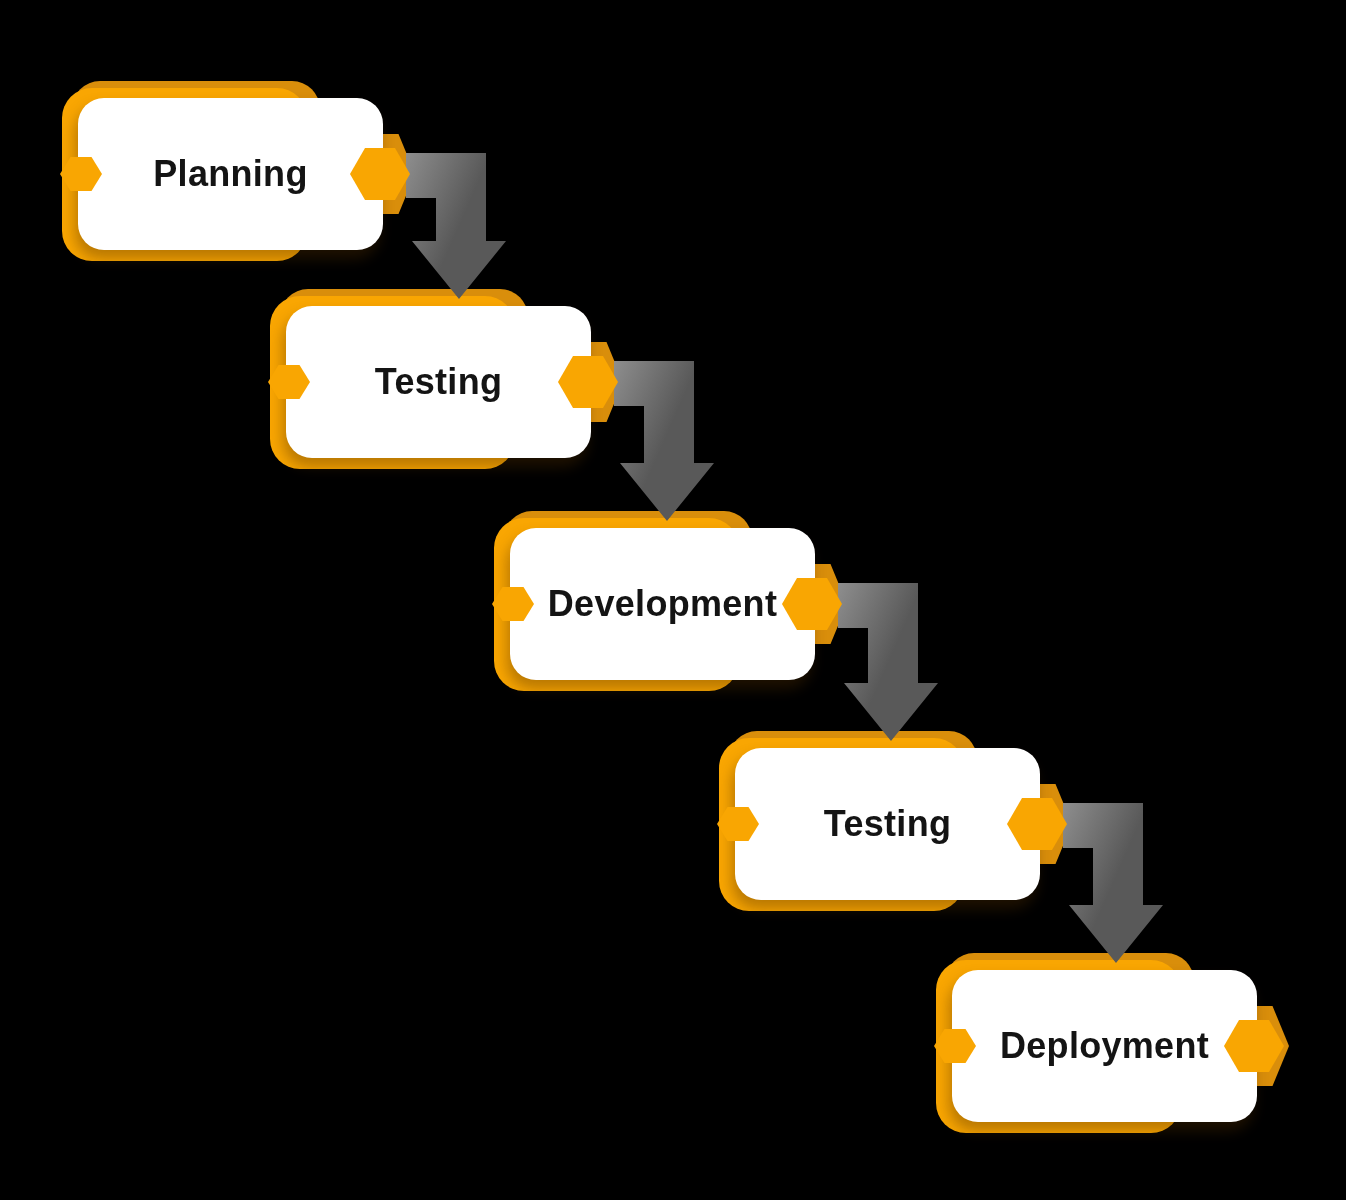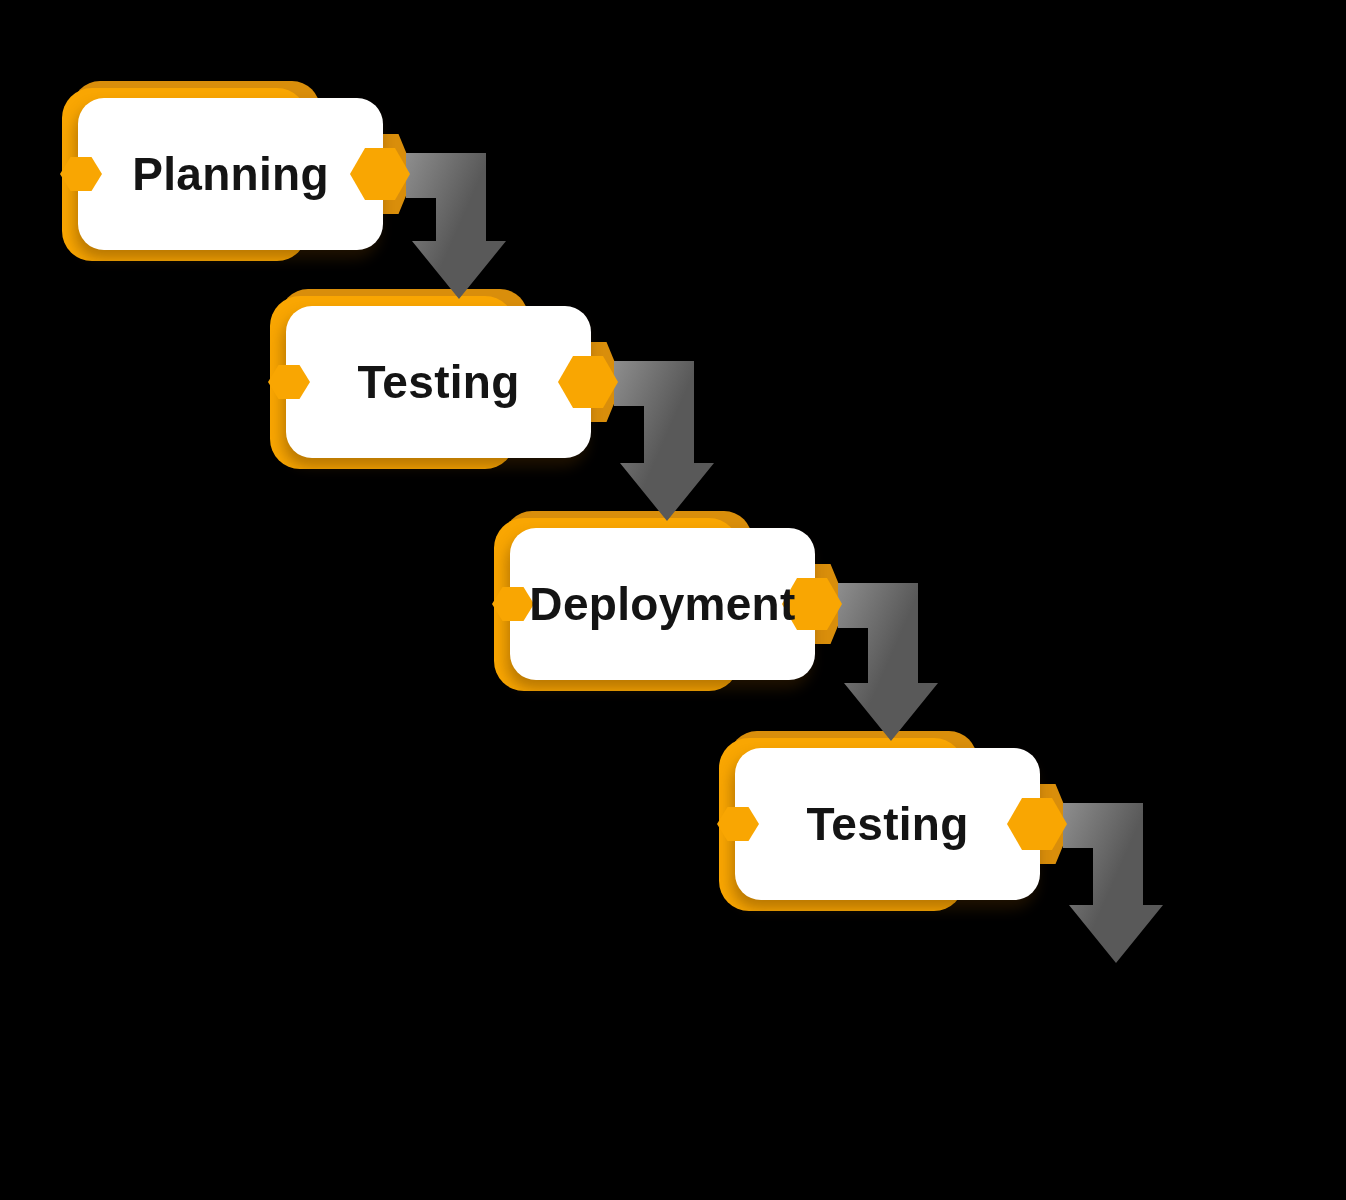--- a/index.html
+++ b/index.html
@@ -83,21 +83,21 @@
     background: var(--accent, #F9A602);
     z-index: 5;
   }
   .label {
     position: absolute;
     inset: 0;
     display: flex;
     align-items: center;
     justify-content: center;
     z-index: 6;
-    font-size: 46px;
+    font-size: 36px;
     font-weight: 800;
     letter-spacing: 0.3px;
     color: var(--text, #141414);
   }
 </style>
 </head>
 <body>
 
 <div id="canvas">
     <div class="step" style="left: 78px; top: 98px;">
@@ -136,21 +136,21 @@
         <polygon points="10,0 90,0 90,102 110,102 63,160 16,102 40,102 40,45 10,45" fill="url(#arrow-grad-1)"></polygon>
       </svg>
     </div>
     <div class="step" style="left: 510px; top: 528px;">
     <div class="back-shadow"></div>
     <div class="back"></div>
     <div class="hex hex-right-shadow"></div>
     <div class="card"></div>
     <div class="hex hex-left"></div>
     <div class="hex hex-right"></div>
-    <div class="label">Deployment</div>
+    <div class="label">Development</div>
   <svg class="arrow" width="120" height="158">
         <defs>
           <linearGradient id="arrow-grad-2" gradientUnits="userSpaceOnUse" x1="0" y1="0" x2="80" y2="35">
             <stop offset="0" stop-color="#949494"></stop>
             <stop offset="1" stop-color="#595959"></stop>
           </linearGradient>
         </defs>
         <polygon points="10,0 90,0 90,100 110,100 63,158 16,100 40,100 40,45 10,45" fill="url(#arrow-grad-2)"></polygon>
       </svg>
     </div>
@@ -165,13 +165,22 @@
   <svg class="arrow" width="120" height="160">
         <defs>
           <linearGradient id="arrow-grad-3" gradientUnits="userSpaceOnUse" x1="0" y1="0" x2="80" y2="35">
             <stop offset="0" stop-color="#949494"></stop>
             <stop offset="1" stop-color="#595959"></stop>
           </linearGradient>
         </defs>
         <polygon points="10,0 90,0 90,102 110,102 63,160 16,102 40,102 40,45 10,45" fill="url(#arrow-grad-3)"></polygon>
       </svg>
     </div>
+    <div class="step" style="left: 952px; top: 970px;">
+    <div class="back-shadow"></div>
+    <div class="back"></div>
+    <div class="hex hex-right-shadow"></div>
+    <div class="card"></div>
+    <div class="hex hex-left"></div>
+    <div class="hex hex-right"></div>
+    <div class="label">Deployment</div>
+  </div>
   </div>
 
 </body></html>

